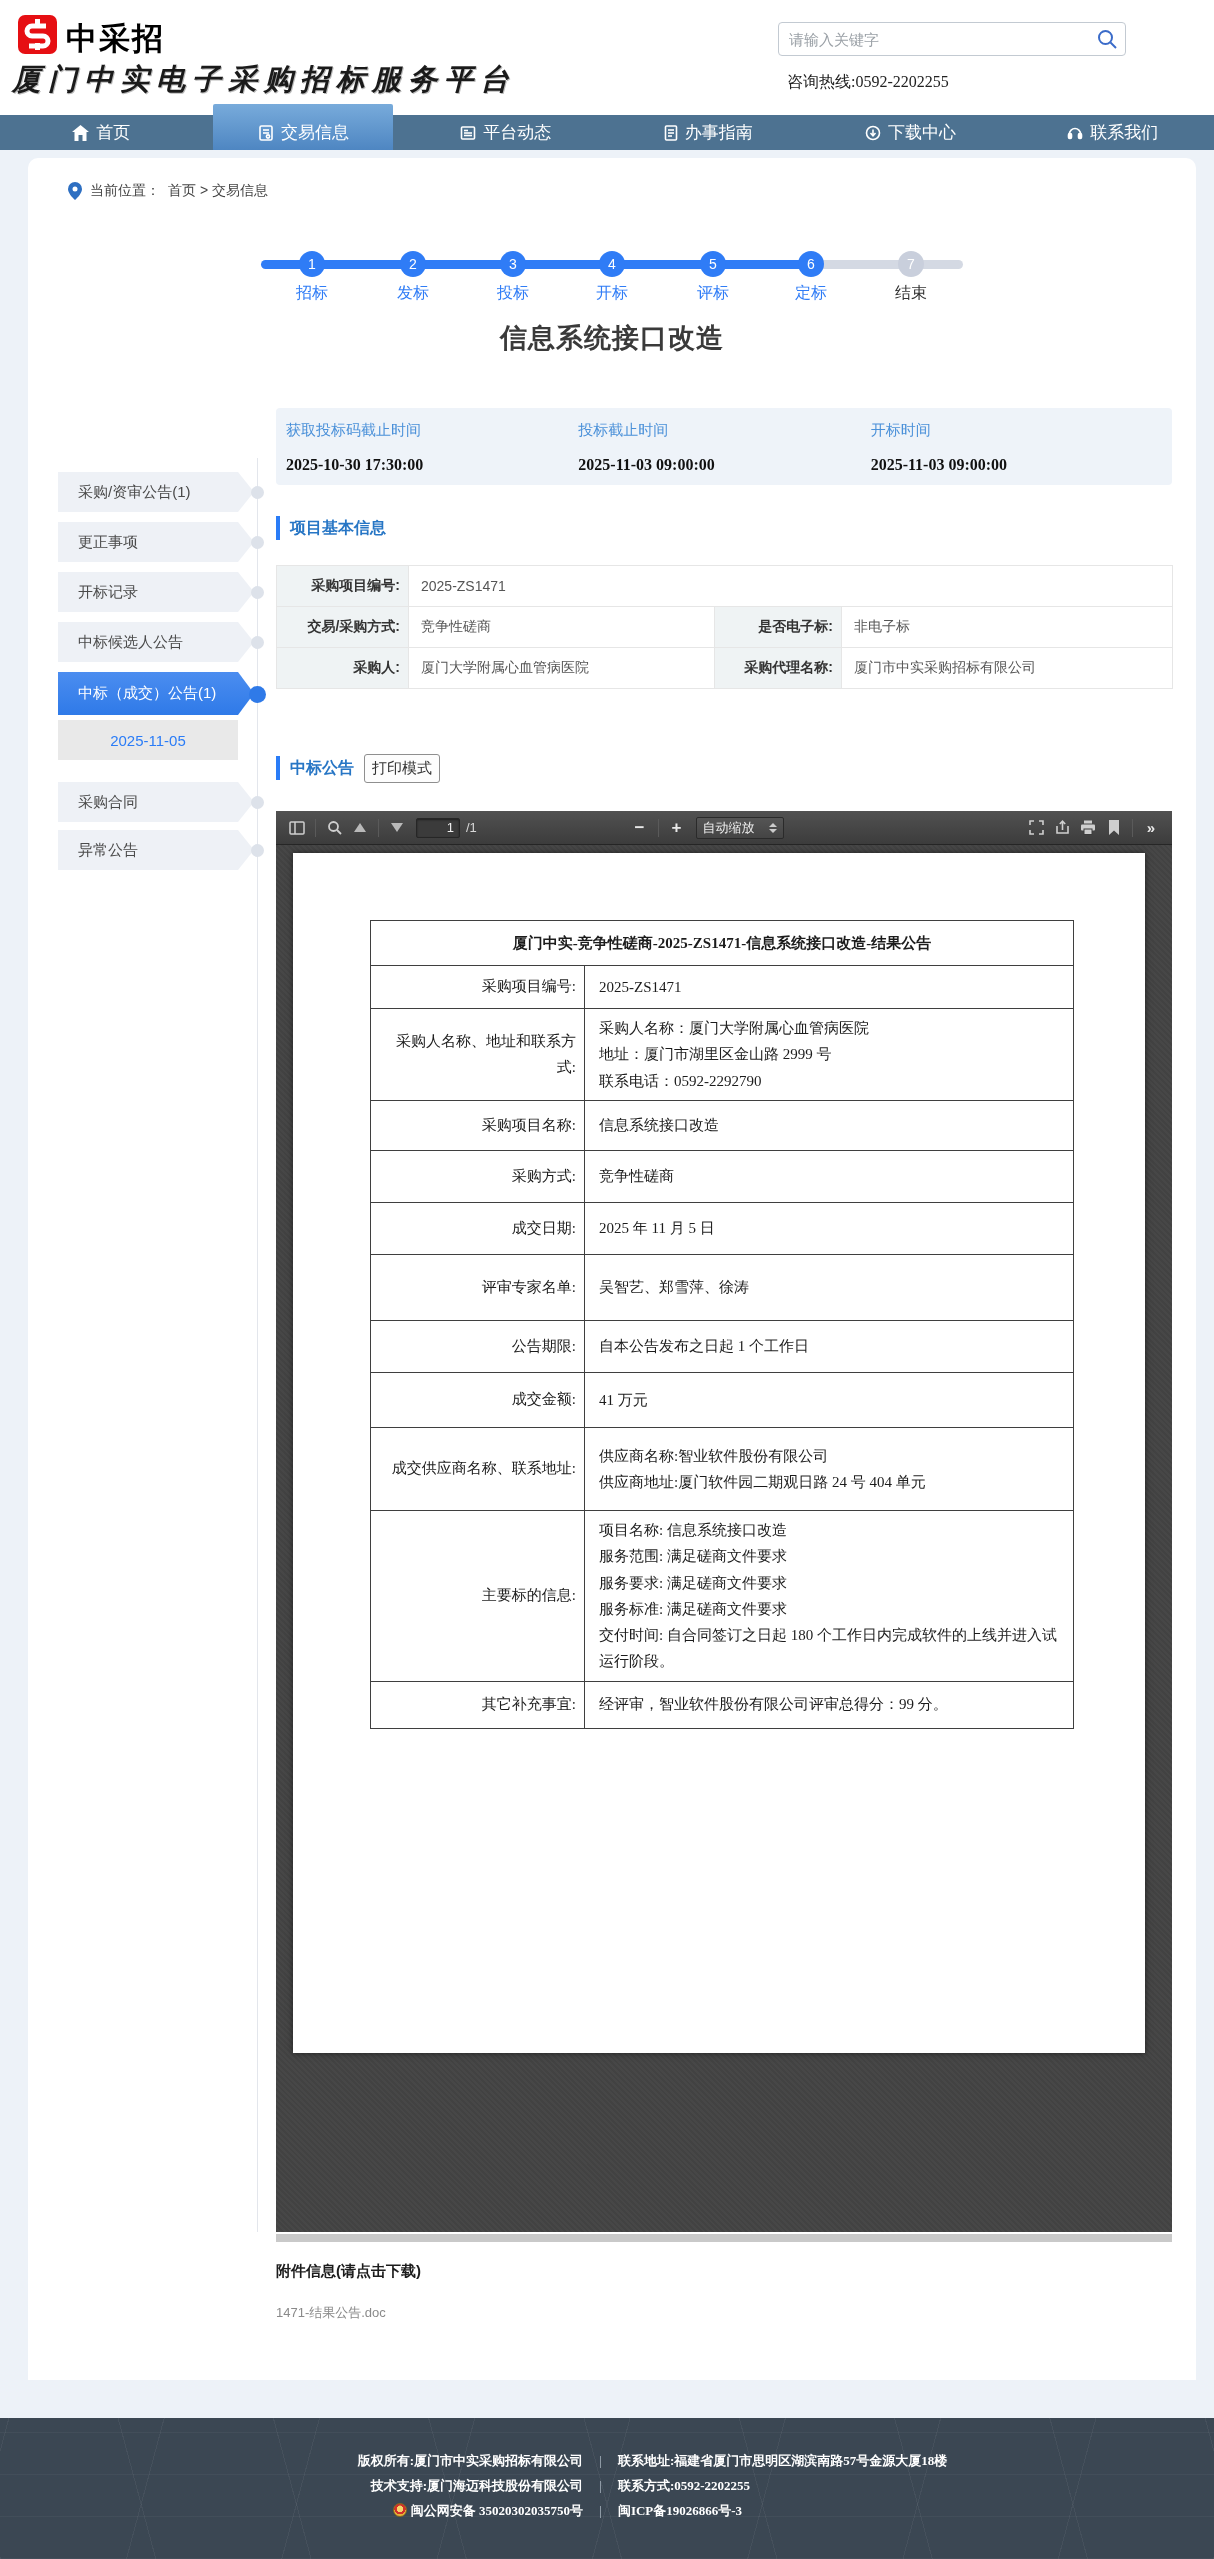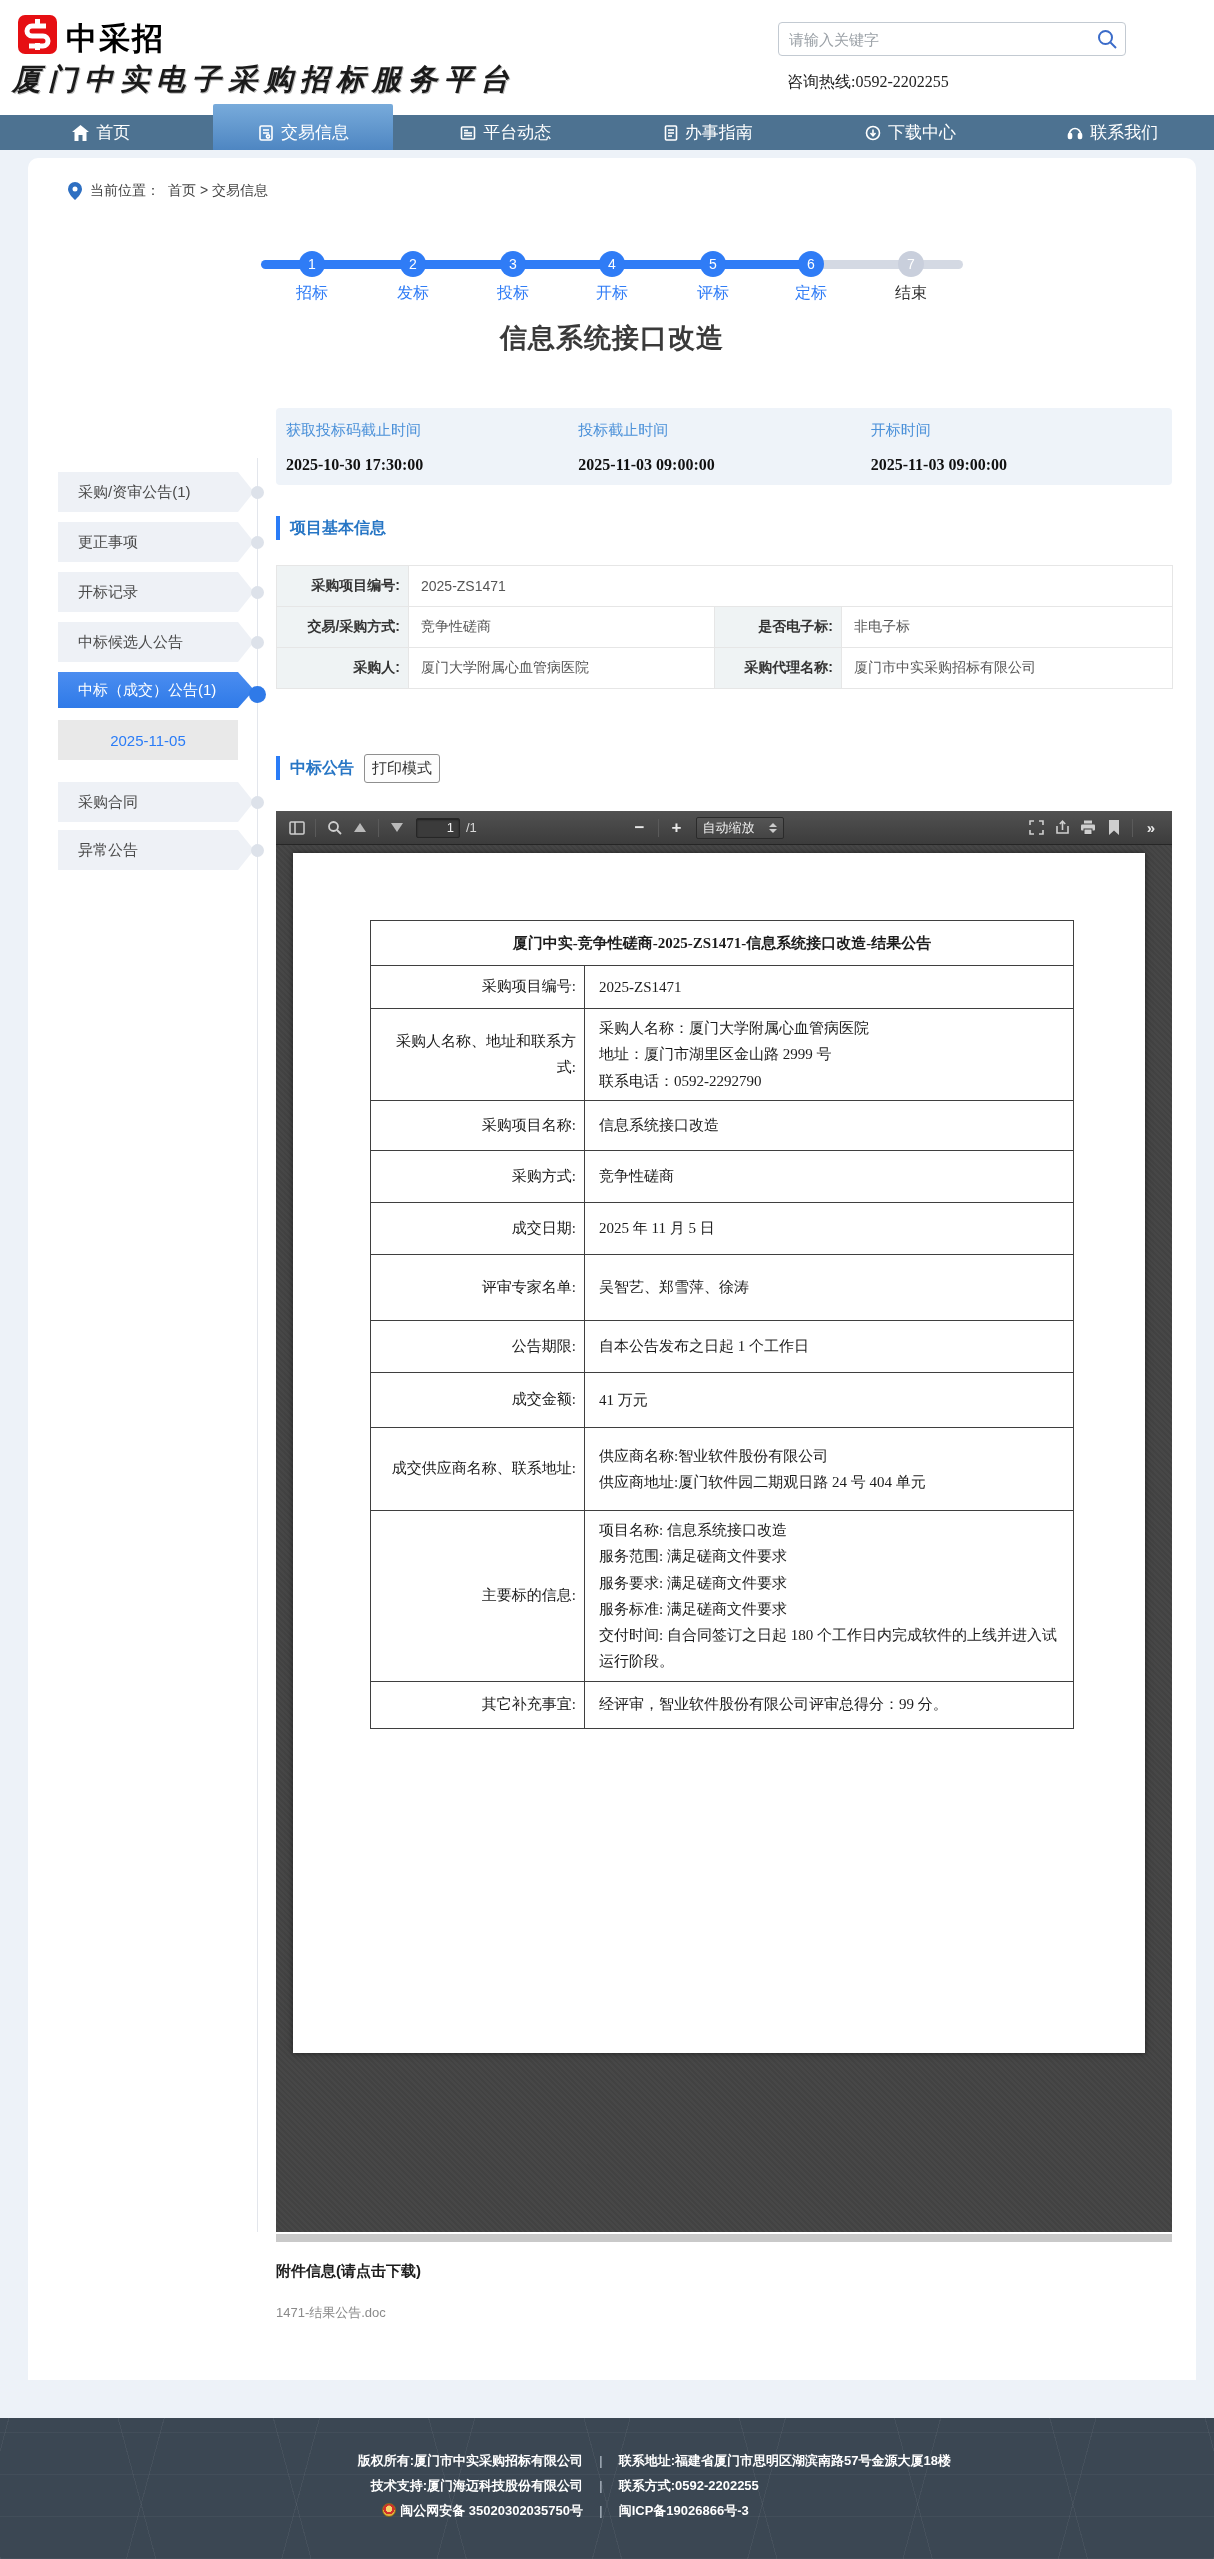--- a/index.html
+++ b/index.html
@@ -44,21 +44,21 @@
   .page-title { position:absolute; left:0; top:162px; width:100%; text-align:center; font-size:27px; font-weight:bold; color:#3a3a3a; letter-spacing:1px; }
   
   .time-box { position:absolute; left:248px; top:250px; width:896px; height:77px; background:#eef3f9; border-radius:4px;
     display:grid; grid-template-columns:1fr 1fr 1fr; padding:13px 9px 0 10px; }
   .time-cell .t-label { font-size:15px; color:#4a90d9; }
   .time-cell .t-value { margin-top:16px; font-size:16px; font-weight:bold; color:#111; font-family:"Liberation Serif", serif; }
   
   .side-item { position:absolute; left:30px; width:196px; height:40px; background:#eef1f6; color:#4a4a4a; font-size:15px;
     display:flex; align-items:center; padding-left:20px; cursor:pointer;
     clip-path:polygon(0 0, calc(100% - 16px) 0, 100% 50%, calc(100% - 16px) 100%, 0 100%); }
-  .side-item.active { background:linear-gradient(#4b8df0,#2f7ae8); color:#fff; height:36px; }
+  .side-item.active { background:linear-gradient(#4b8df0,#2f7ae8); color:#fff; height:43px; }
   .side-sub { position:absolute; left:30px; width:180px; height:40px; background:#e9e9e9; color:#2a7cf7; font-size:15px;
     display:flex; align-items:center; justify-content:center; cursor:pointer; }
   .vline { position:absolute; left:229px; top:300px; width:1px; height:1774px; background:#e3e6ec; }
   .tl-dot { position:absolute; left:229px; width:13px; height:13px; margin:-6px 0 0 -6px; border-radius:50%; background:#dde2ea; }
   .tl-dot.active { width:17px; height:17px; margin:-8px 0 0 -8px; background:#2f7ae8; }
   
   .section-title { position:absolute; left:248px; display:flex; align-items:center; height:26px; }
   .section-title .bar { width:4px; height:24px; background:#2a7cf7; margin-right:10px; }
   .section-title .txt { color:#2776c5; font-size:16px; font-weight:bold; }
   .print-btn { margin-left:10px; border:1px solid #8f8f8f; border-radius:3px; background:#fdfdfd; color:#333;
@@ -98,21 +98,21 @@
   .hbar { position:absolute; left:248px; top:2076px; width:896px; height:8px; background:#c9c9c9; }
   .attach-title { position:absolute; left:248px; top:2104px; font-size:15px; font-weight:bold; color:#1c1c1c; }
   .attach-file { position:absolute; left:248px; top:2146px; font-size:13px; color:#8a8a8a; cursor:pointer; text-decoration:none; }
   
   .footer { position:absolute; left:0; top:2418px; width:1214px; height:141px; background:#3b4753; overflow:hidden; }
   .footer .grid-fx { position:absolute; inset:0;
     background:
       repeating-linear-gradient(75deg, rgba(255,255,255,.05) 0 1px, transparent 1px 150px),
       repeating-linear-gradient(-75deg, rgba(255,255,255,.05) 0 1px, transparent 1px 150px),
       repeating-linear-gradient(0deg, rgba(255,255,255,.04) 0 1px, transparent 1px 42px); }
-  .footer-rows { position:absolute; left:157px; top:30px; width:900px; }
+  .footer-rows { position:absolute; left:157px; top:30px; width:900px;font-family:Liberation Serif, serif; }
   .f-row { display:flex; height:25px; align-items:center; font-size:13px; font-weight:bold; color:#fff; }
   .f-left { width:440px; text-align:right; padding-right:14px; }
   .f-div { color:#97a2ad; padding:0 2px; }
   .f-right { padding-left:14px; }
   .badge { display:inline-block; width:14px; height:14px; border-radius:50%; vertical-align:-2px; margin-right:4px;
     background:radial-gradient(circle at 50% 40%, #f6d46a 0 35%, #d3302a 36% 60%, #e8b23a 61%); border:1px solid #8a6a1c; }
   a { color:inherit; }
 </style>
 </head>
 <body>

